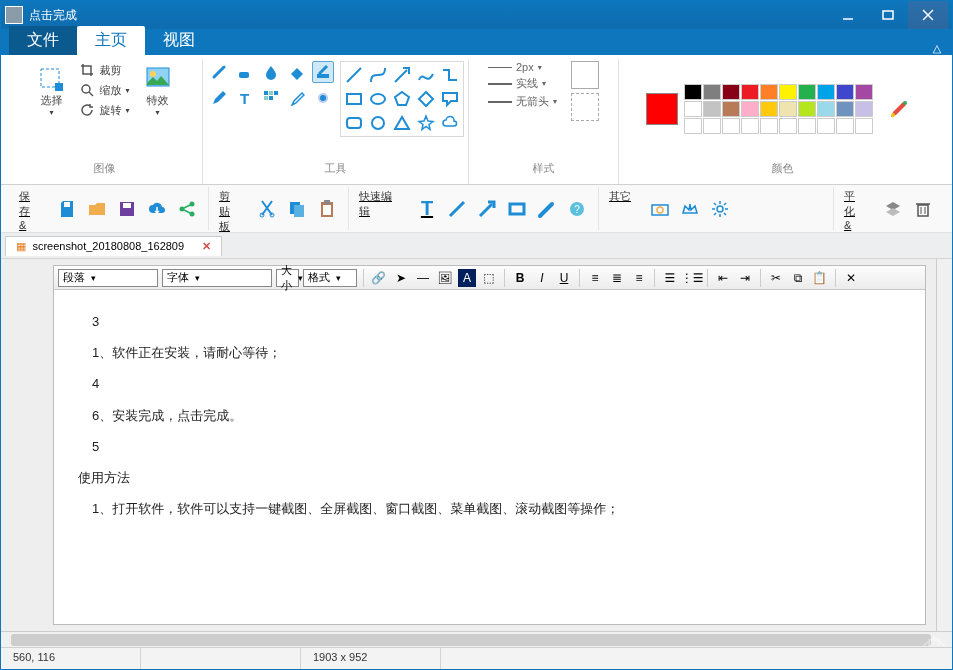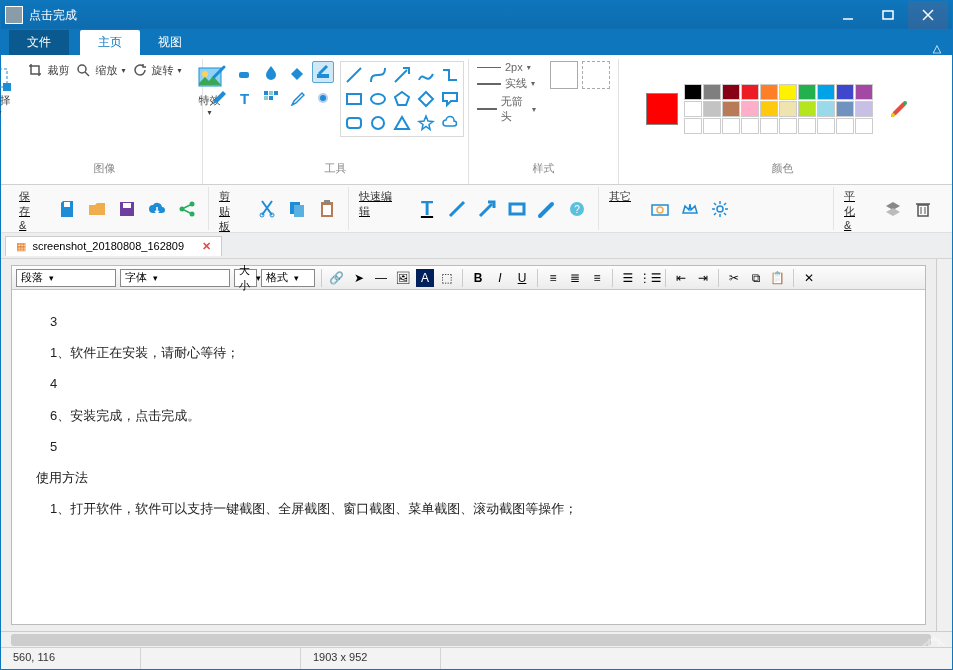--- a/index.html
+++ b/index.html
@@ -5,30 +5,30 @@
 * { box-sizing: border-box; margin: 0; padding: 0; font-family: "Microsoft YaHei", sans-serif; }
 body { width: 953px; height: 670px; background: #f0f0f0; overflow: hidden; position: relative; }
 .window { width: 953px; height: 670px; border: 1px solid #0e76bc; background: #fff; display: flex; flex-direction: column; }
 .titlebar { height: 28px; background: linear-gradient(#0e76bc,#0e6cb0); display: flex; align-items: center; padding: 0 4px; color: #fff; font-size: 12px; }
 .titlebar .icon { width: 18px; height: 18px; background: #8a9ca8; border: 1px solid #fff; display: inline-block; margin-right: 6px; }
 .titlebar .spacer { flex: 1; }
 .winbtn { width: 40px; height: 28px; display: flex; align-items: center; justify-content: center; cursor: pointer; }
 .winbtn svg { width: 12px; height: 12px; }
 .winbtn.close { background: #e74c3c22; }
 .tabsrow { height: 26px; background: #0e76bc; display: flex; align-items: flex-end; padding-left: 8px; }
-.tab { padding: 4px 18px; font-size: 12px; color: #fff; cursor: pointer; }
+.tab { padding: 4px 18px; font-size: 16px; color: #fff; cursor: pointer; }
 .tab.file { background: #0b5a8f; }
-.tab.active { background: #fff; color: #0e76bc; border-top-left-radius: 2px; border-top-right-radius: 2px; margin-left: 11px; }
+.tab.active { background: #fff; color: #0e76bc; border-top-left-radius: 2px; border-top-right-radius: 2px; }
 .ribbon-chevron { margin-left: auto; width: 30px; color: #fff; text-align: center; font-size: 11px; }
 .ribbon { height: 130px; background: #fff; border-bottom: 1px solid #d0d0d0; display: flex; padding: 4px 6px 0 6px; }
 .ribgroup { border-right: 1px solid #e2e2e2; display: flex; flex-direction: column; align-items: center; padding: 2px 8px; }
 .ribgroup:last-child { border-right: none; }
 .riblabel { font-size: 11px; color: #888; margin-top: auto; padding: 4px 0 6px; text-align: center; width: 100%; }
 .ribbody { display: flex; align-items: flex-start; gap: 6px; flex: 1; }
-.vstack { display: flex; flex-direction: row; gap: 2px; justify-content: flex-end; }
+.vstack { display: flex; flex-direction: column; gap: 2px; justify-content: flex-end; }
 .bigbtn { display: flex; flex-direction: column; align-items: center; font-size: 11px; color: #444; padding: 4px 6px; cursor: pointer; }
 .bigbtn .ico { width: 28px; height: 28px; display: flex; align-items: center; justify-content: center; }
 .smallrow { display: flex; align-items: center; gap: 4px; font-size: 11px; color: #444; padding: 1px 2px; cursor: pointer; white-space: nowrap; }
 .smallrow .ico { width: 16px; height: 16px; display: flex; align-items: center; justify-content: center; }
 .toolgrid { display: grid; grid-template-columns: repeat(5, 22px); grid-auto-rows: 22px; gap: 4px; }
 .toolgrid .ti { width: 22px; height: 22px; display: flex; align-items: center; justify-content: center; cursor: pointer; border-radius: 2px; }
 .ti.sel { background: #cfe8f7; border: 1px solid #5aa7d6; }
 .shapegrid { display: grid; grid-template-columns: repeat(5, 22px); grid-auto-rows: 22px; gap: 2px; border: 1px solid #d9d9d9; padding: 2px; }
 .shapegrid .si { width: 22px; height: 22px; display: flex; align-items: center; justify-content: center; cursor: pointer; }
 .styleBox { display: flex; flex-direction: column; gap: 3px; }
@@ -40,21 +40,21 @@
 .secToolbar { height: 48px; background: #f9f9f9; border-bottom: 1px solid #e0e0e0; display: flex; padding: 2px 8px; }
 .secGroup { display: flex; flex-direction: row; gap: 18px; border-right: 1px solid #e4e4e4; padding: 2px 10px; text-decoration: underline; }
 .secGroup:last-child { border-right: none; }
 .secTitle { font-size: 11px; color: #333; }
 .secIcons { display: flex; gap: 8px; align-items: center; }
 .secIcons .sico { width: 22px; height: 22px; cursor: pointer; display: flex; align-items: center; justify-content: center; }
 .tabbar { height: 26px; background: #eceeef; display: flex; align-items: center; padding-left: 4px; border-bottom: 1px solid #d4d4d4; }
 .doctab { display: flex; align-items: center; gap: 6px; background: #fff; border: 1px solid #ccc; border-bottom: none; padding: 3px 10px; font-size: 11px; }
 .doctab .close { color: #d9534f; font-weight: bold; cursor: pointer; margin-left: 12px; }
 .editorWrap { flex: 1; display: flex; flex-direction: column; background: #eee; overflow: hidden; position: relative; }
-.editorScroll { flex: 1; overflow: auto; padding: 6px 10px 0 10px; }
+.editorScroll { flex: 1; overflow: auto; padding: 6px 10px 0 10px; margin-left: 42px; }
 .editorInner { background: #fff; border: 1px solid #bbb; min-height: 360px; }
 .edittoolbar { height: 24px; background: linear-gradient(#fdfdfd,#ececec); border-bottom: 1px solid #c7c7c7; display: flex; align-items: center; font-size: 11px; padding: 0 4px; gap: 4px; }
 .combo { border: 1px solid #888; background: #fff; height: 18px; font-size: 11px; display: flex; align-items: center; padding: 0 4px; }
 .combo .arr { margin-left: 6px; font-size: 9px; }
 .sep { width: 1px; height: 18px; background: #ccc; margin: 0 2px; }
 .etbtn { width: 18px; height: 18px; display: flex; align-items: center; justify-content: center; cursor: pointer; border: 1px solid transparent; font-size: 12px; }
 .doc { padding: 16px 24px; font-size: 13px; color: #222; line-height: 2.4; }
 .hScroll { height: 16px; background: #f0f0f0; border-top: 1px solid #ccc; position: relative; }
 .hThumb { position: absolute; left: 10px; top: 2px; width: 920px; height: 12px; background: #cdcdcd; border-radius: 3px; }
 .vScroll { width: 16px; background: #f0f0f0; border-left: 1px solid #ccc; }

